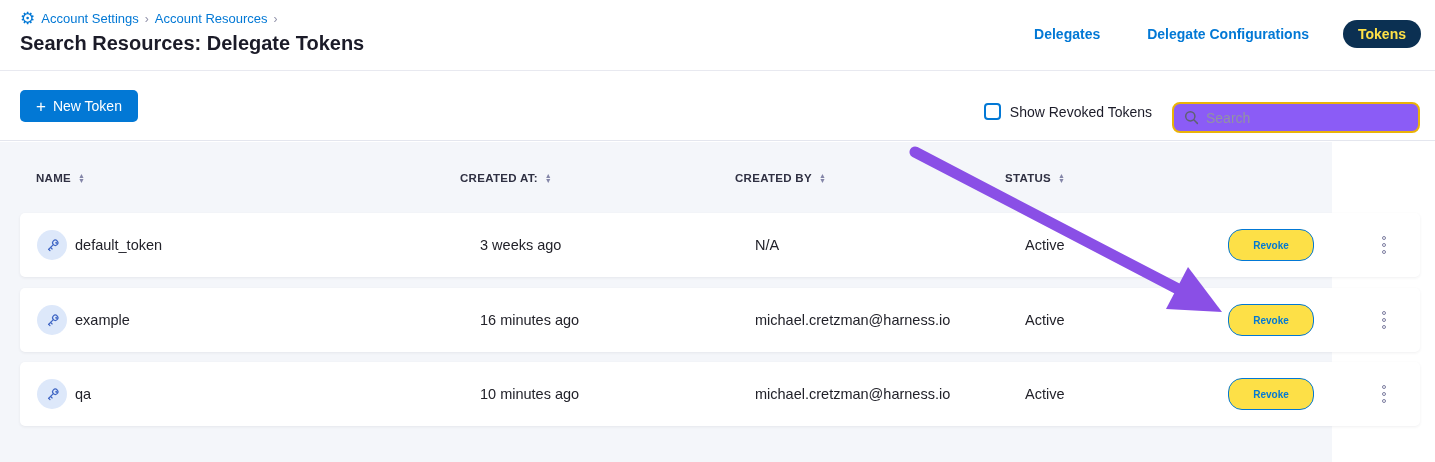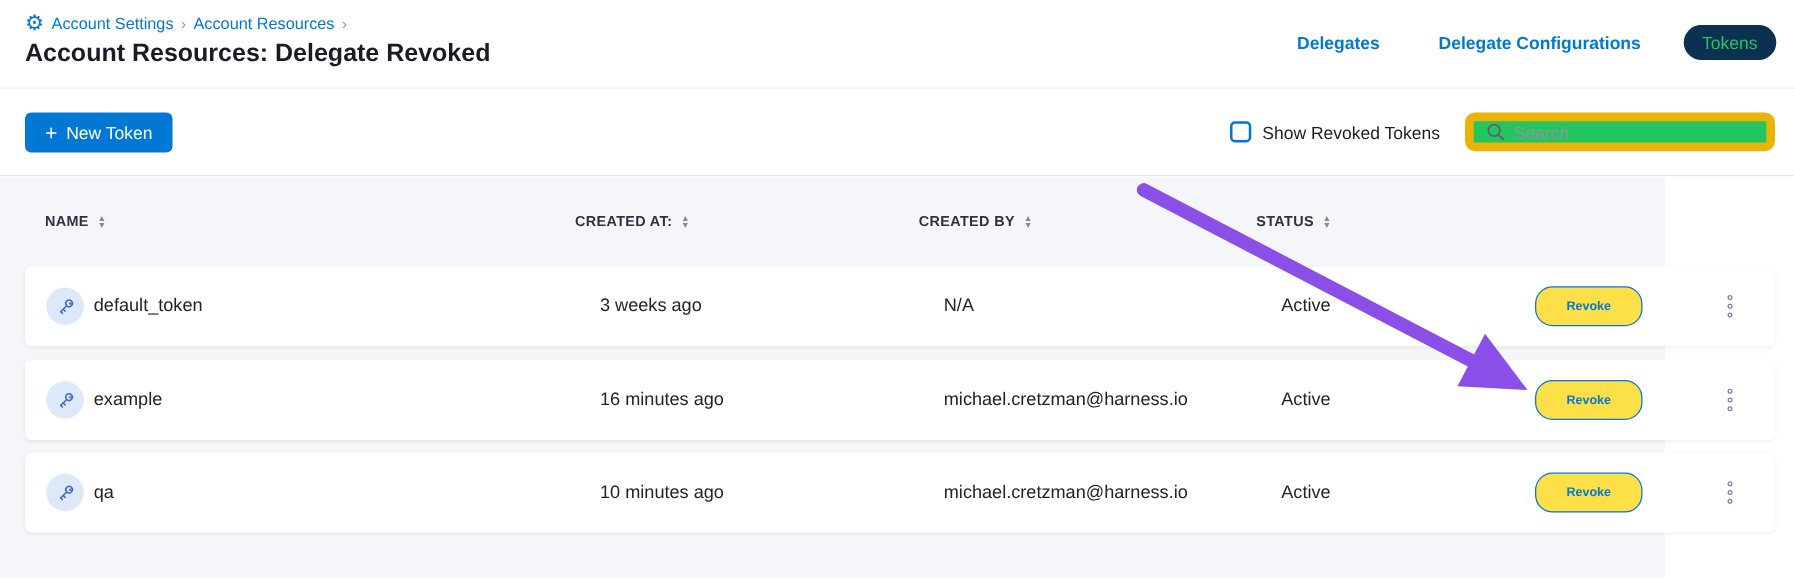--- a/index.html
+++ b/index.html
@@ -13,33 +13,33 @@
 
   
   .header { position:absolute; top:0; left:0; width:1435px; height:71px; background:#fff; border-bottom:1px solid #e8e9f0; }
   .breadcrumb { position:absolute; top:10px; left:20px; display:flex; align-items:center; gap:6px; font-size:13px; }
   .gear { color:#0278d5; font-size:17px; line-height:1; }
   .crumb-link { color:#0278d5; text-decoration:none; cursor:pointer; }
   .crumb-sep { color:#9293ab; font-size:12px; }
   .page-title { position:absolute; top:32px; left:20px; font-size:20px; font-weight:bold; color:#1b1b28; }
   .tabs { position:absolute; top:20px; right:14px; display:flex; align-items:center; gap:34px; }
   .tab-link { color:#0278d5; font-size:14px; font-weight:bold; text-decoration:none; cursor:pointer;padding-left:13px; }
-  .tab-pill { background:#0b3052; color:#22c55e; font-size:14px; font-weight:normal; padding:6px 15px; border-radius:999px; cursor:pointer; }
+  .tab-pill { background:#0b3052; color:#fde047; font-size:14px; font-weight:bold; padding:6px 15px; border-radius:999px; cursor:pointer; }
 
   
   .toolbar { position:absolute; top:71px; left:0; width:1435px; height:70px; background:#fff; border-bottom:1px solid #e4e6ee; }
   .btn-primary { position:absolute; top:19px; left:20px; height:32px; padding:0 16px; background:#0278d5; color:#fff;
     border:none; border-radius:5px; font-size:14px; font-family:inherit; display:flex; align-items:center; gap:7px; cursor:pointer; }
   .btn-primary .plus { font-size:17px; line-height:1; }
   .toolbar-right { position:absolute; top:19px; right:15px; display:flex; align-items:center; gap:20px; }
   .checkbox-wrap { display:flex; align-items:flex-end; gap:9px; cursor:pointer; }
   .checkbox { width:17px; height:17px; border:2px solid #0278d5; border-radius:4px; background:#fff; }
   .checkbox-label { font-size:14px; color:#1b1b28; }
-  .search-box { width:248px; height:31px; border:7px solid #eab308; border-radius:8px; background:#22c55e;
-    display:flex; align-items:center; padding:0 10px; gap:7px; }
+  .search-box { width:248px; height:31px; border:2px solid #eab308; border-radius:8px; background:#8b5cf6;
+    display:flex; align-items:center; padding:0 10px; gap:7px;margin-top:12px; }
   .search-box input { border:none; outline:none; flex:1; font-size:14px; font-family:inherit; color:#1b1b28; background:transparent; }
   .search-box input::placeholder { color:#9293a3; }
 
   
   .content { position:absolute; top:142px; left:0; width:1332px; height:320px; background:#f4f6fa; }
   .thead { position:absolute; top:30px; left:0; width:1435px; height:34px; }
   .th { position:absolute; display:flex; align-items:center; gap:7px; font-size:11.5px; font-weight:bold;
     letter-spacing:.3px; color:#2f3042; cursor:pointer; }
   .sort { display:flex; flex-direction:column; line-height:5px; font-size:7px; color:#8486a8; }
   .th-name { left:36px; } .th-created-at { left:460px; } .th-created-by { left:735px; } .th-status { left:1005px; }
@@ -66,21 +66,21 @@
 <div class="page">
 
   <div class="header">
     <div class="breadcrumb">
       <span class="gear">⚙</span>
       <a class="crumb-link">Account Settings</a>
       <span class="crumb-sep">›</span>
       <a class="crumb-link">Account Resources</a>
       <span class="crumb-sep">›</span>
     </div>
-    <h1 class="page-title">Account Resources: Delegate Revoked</h1>
+    <h1 class="page-title">Search Resources: Delegate Tokens</h1>
     <nav class="tabs">
       <a class="tab-link">Delegates</a>
       <a class="tab-link">Delegate Configurations</a>
       <span class="tab-pill">Tokens</span>
     </nav>
   </div>
 
   <div class="toolbar">
     <button class="btn-primary">
       <span class="plus">+</span>

